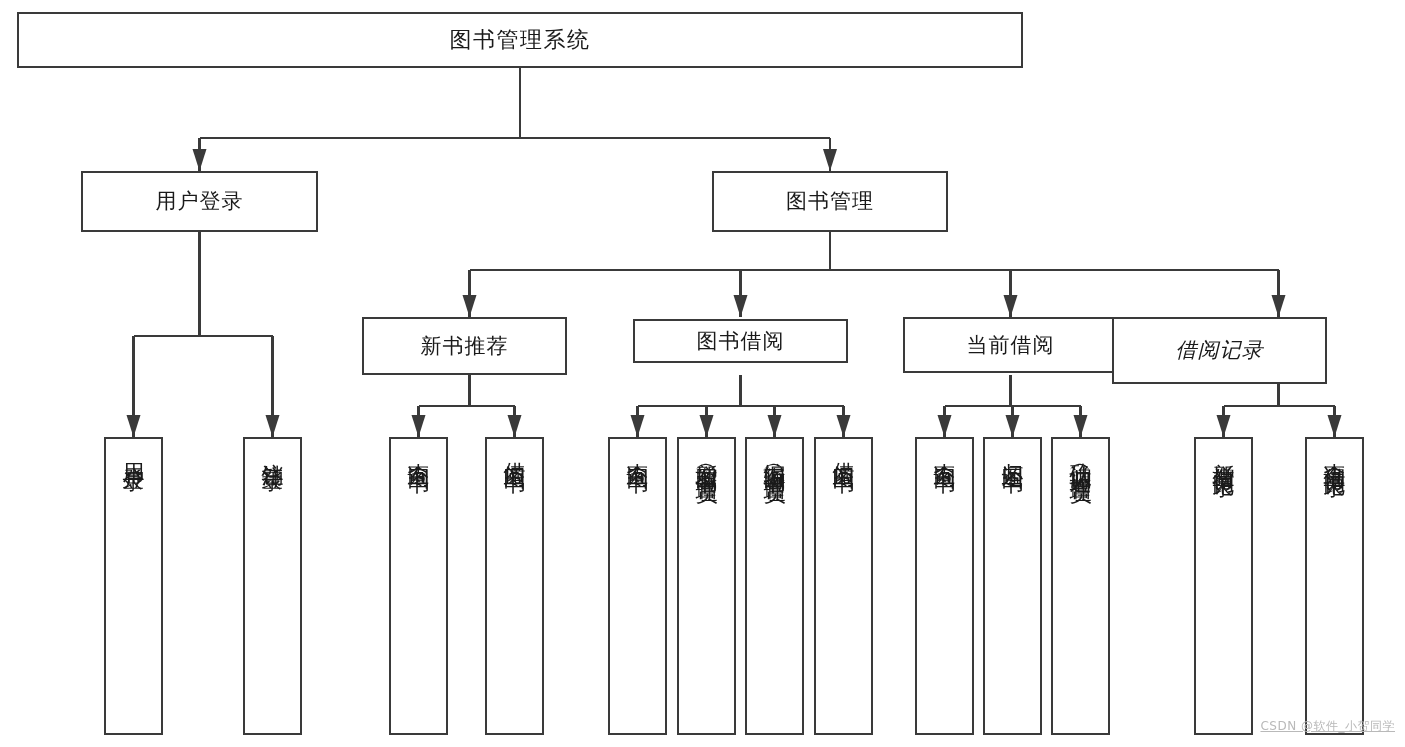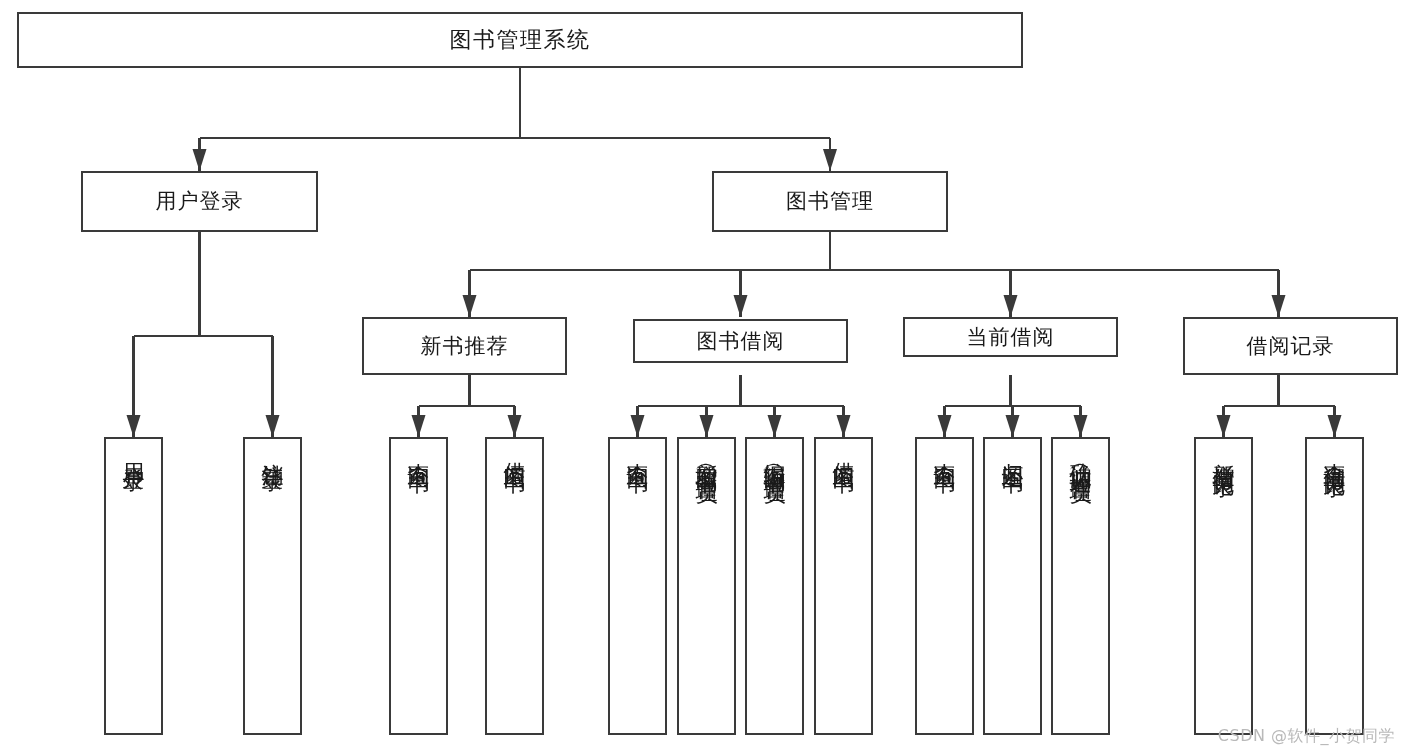--- a/index.html
+++ b/index.html
@@ -52,26 +52,27 @@
     writing-mode:vertical-rl;
     text-orientation:upright;
     font-size:22px;
     letter-spacing:3px;
     line-height:1;
     white-space:nowrap;
   }
   .watermark{
     position:absolute;
     right:10px;
-    bottom:0;
-    font-size:16px;
+    bottom:12px;
+    font-size:12px;
     color:#b9b9b9;
     letter-spacing:0.5px;
     z-index:5;
     white-space:nowrap;
+    text-decoration:underline;
   }
 </style>
 </head>
 <body>
 
 <div id="diagram">
   <svg id="edges" viewBox="0 0 1405 747" xmlns="http://www.w3.org/2000/svg">
       <line x1="520" y1="68" x2="520" y2="138" stroke="#3a3a3a" stroke-width="2.5" shape-rendering="crispEdges"></line>
       <line x1="199.5" y1="138" x2="830" y2="138" stroke="#3a3a3a" stroke-width="2.5" shape-rendering="crispEdges"></line>
       <line x1="199.5" y1="138" x2="199.5" y2="171" stroke="#3a3a3a" stroke-width="2.5" shape-rendering="crispEdges"></line>
@@ -134,24 +135,24 @@
       </div>
       <div class="node horiz" style="left: 712px; top: 171px; width: 236px; height: 61px; justify-content: center;">
         <span class="label">图书管理</span>
       </div>
       <div class="node horiz" style="left: 362px; top: 317px; width: 205px; height: 58px;">
         <span class="label">新书推荐</span>
       </div>
       <div class="node horiz" style="left: 633px; top: 319px; width: 215px; height: 44px;">
         <span class="label">图书借阅</span>
       </div>
-      <div class="node horiz" style="left: 903px; top: 317px; width: 215px; height: 40px;">
+      <div class="node horiz" style="left: 903px; top: 317px; width: 215px; height: 56px;">
         <span class="label">当前借阅</span>
       </div>
-      <div class="node horiz" style="left: 1183px; top: 317px; width: 215px; height: 58px;">
+      <div class="node horiz" style="left: 1112px; top: 317px; width: 215px; height: 67px; font-style: italic;">
         <span class="label">借阅记录</span>
       </div>
       <div class="node vert" style="left: 104px; top: 437px; width: 59px; height: 298px;">
         <span class="label">用户登录</span>
       </div>
       <div class="node vert" style="left: 243px; top: 437px; width: 59px; height: 298px;">
         <span class="label">注销登录</span>
       </div>
       <div class="node vert" style="left: 389px; top: 437px; width: 59px; height: 298px;">
         <span class="label">查询图书</span>

